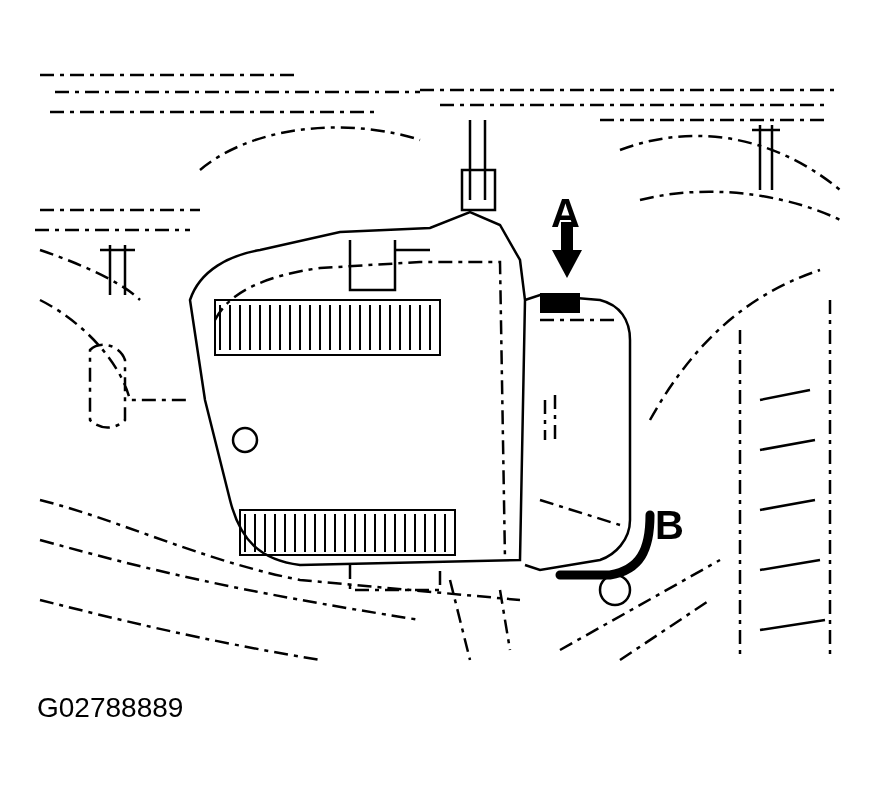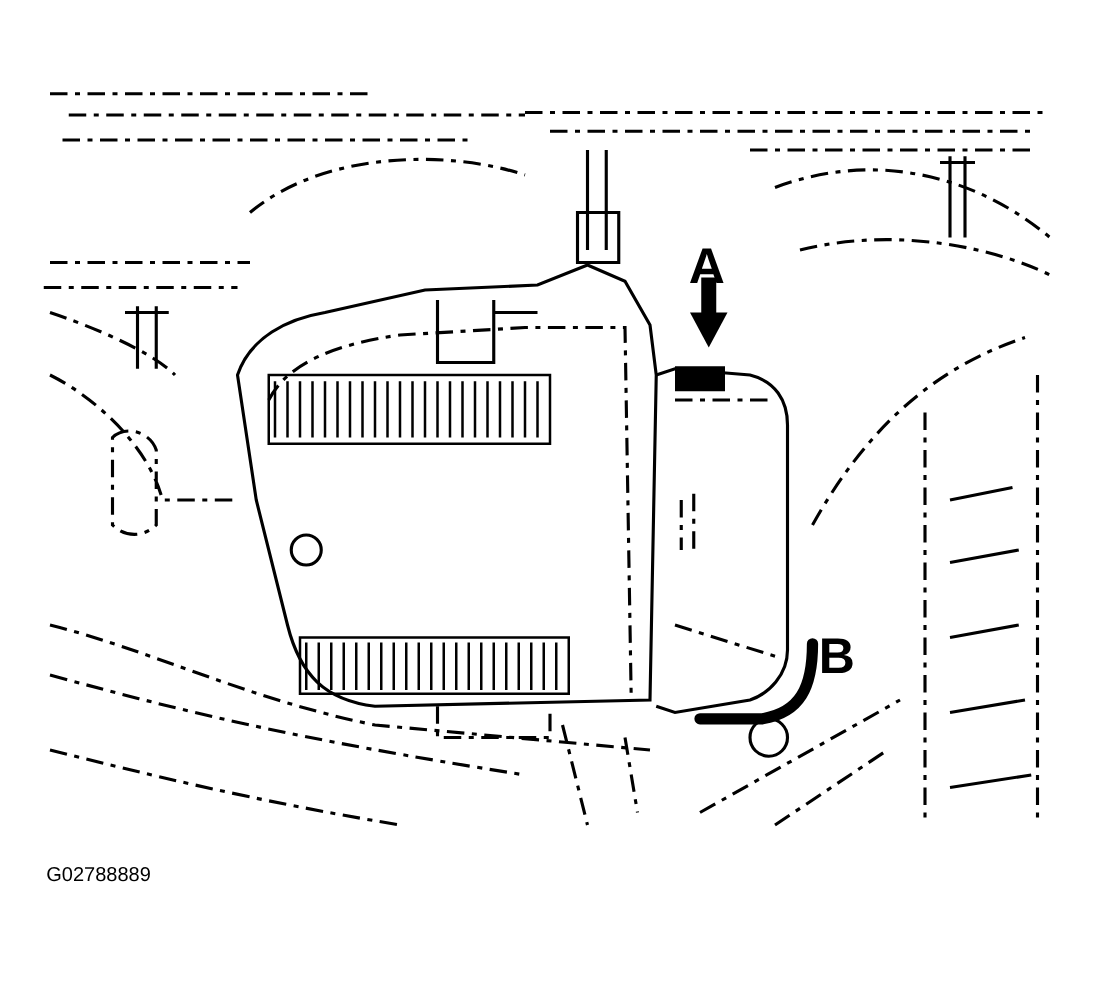--- a/index.html
+++ b/index.html
@@ -1,21 +1,21 @@
 <!DOCTYPE html>
 <html><head>
 <meta charset="utf-8">
 <style>
   html,body{margin:0;padding:0;background:#fff;}
   body{width:876px;height:788px;position:relative;overflow:hidden;font-family:"Liberation Sans",sans-serif;}
   #art{position:absolute;left:0;top:0;width:876px;height:788px;}
   .callout{position:absolute;font-weight:bold;font-size:40px;color:#000;line-height:1;}
   #lblA{left:551px;top:193px;}
   #lblB{left:655px;top:505px;}
-  #figid{position:absolute;left:37px;top:692px;font-size:16px;color:#000;}
+  #figid{position:absolute;left:37px;top:692px;font-size:28px;color:#000;}
   .ln{fill:none;stroke:#000;stroke-width:2.5;}
   .dash{fill:none;stroke:#000;stroke-width:2.5;stroke-dasharray:14 6 4 6;}
   .thick{fill:none;stroke:#000;stroke-width:9;stroke-linecap:round;}
   .fin{stroke:#000;stroke-width:2;}
 </style>
 </head>
 <body>
 
 <svg id="art" viewBox="0 0 876 788" xmlns="http://www.w3.org/2000/svg">
 

